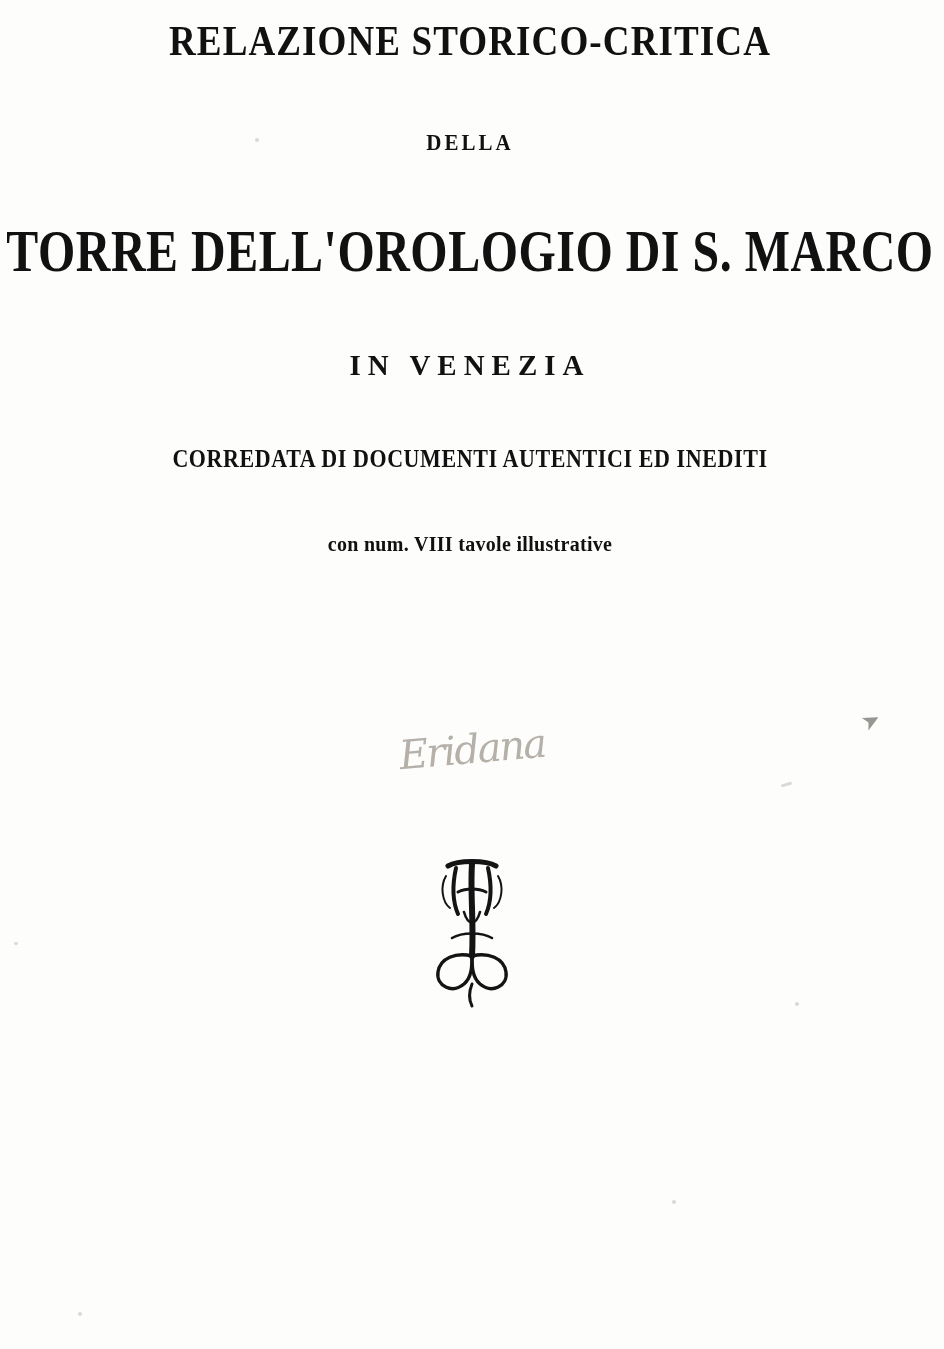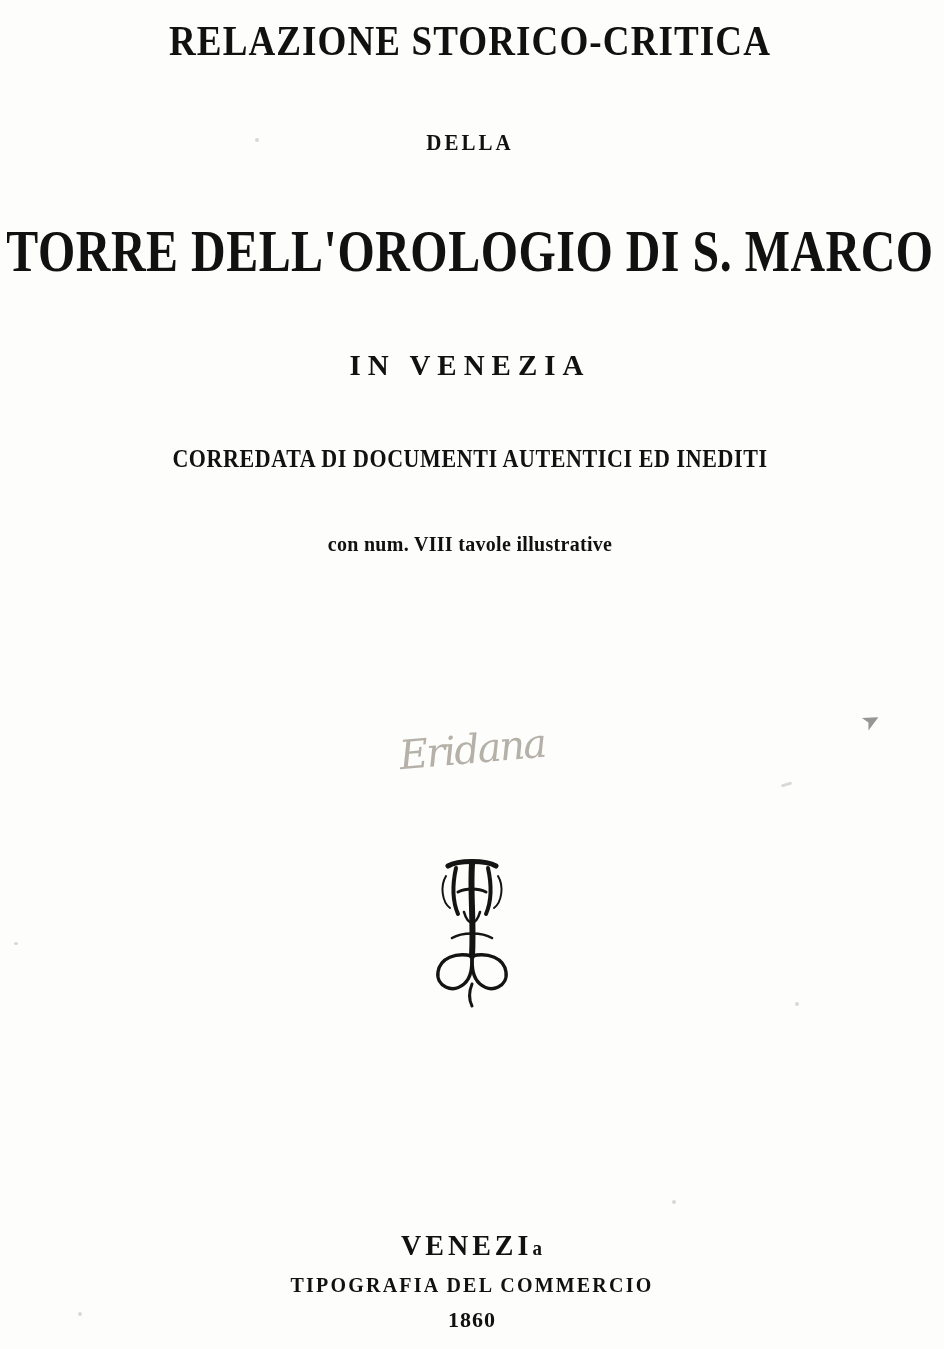--- a/index.html
+++ b/index.html
@@ -198,19 +198,14 @@
         <path d="M60 104 C76 100, 92 106, 94 120 C96 134, 80 142, 68 132 C60 125, 60 114, 60 104 Z" stroke-width="3.4" fill="none"></path>
         <path d="M40 86 C50 80, 70 80, 80 86" stroke-width="2.6"></path>
         <path d="M52 60 C56 74, 64 74, 68 60" stroke-width="2.6"></path>
         <path d="M60 132 C56 142, 58 150, 60 154" stroke-width="3"></path>
         <path d="M34 24 C28 34, 30 50, 38 56" stroke-width="2"></path>
         <path d="M86 24 C92 34, 90 50, 82 56" stroke-width="2"></path>
       </g>
     </svg>
   </div>
 
-  <div class="imprint">
-    <div class="line l-imprint-city"><span>VENEZI</span><span class="small">a</span></div>
-    <div class="line l-imprint-press">TIPOGRAFIA DEL COMMERCIO</div>
-    <div class="line l-imprint-year">1860</div>
-  </div>
 
 </div>
 
 </body></html>

